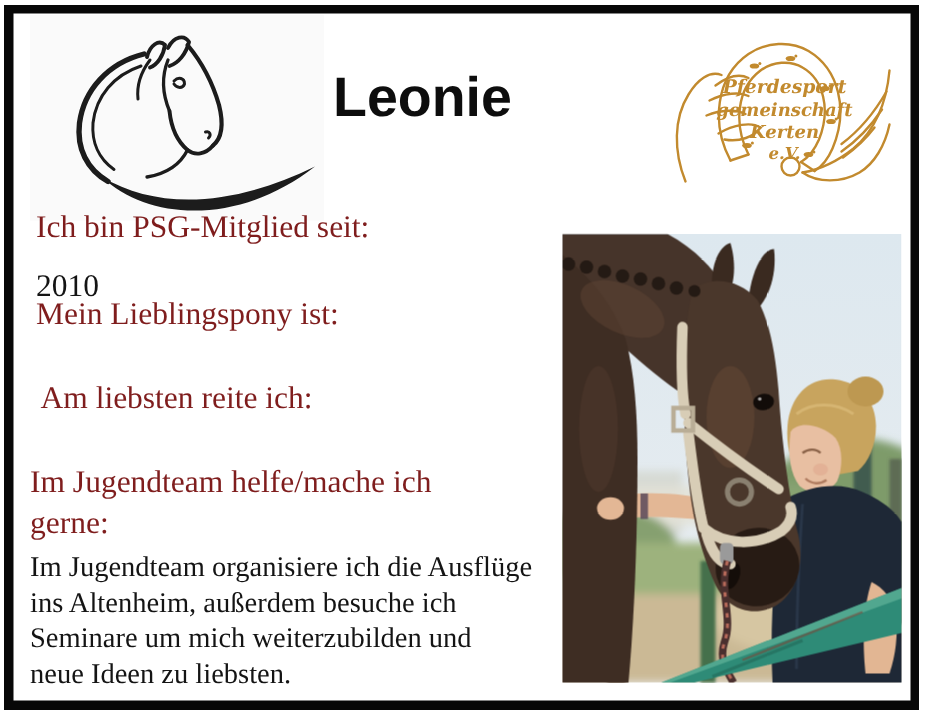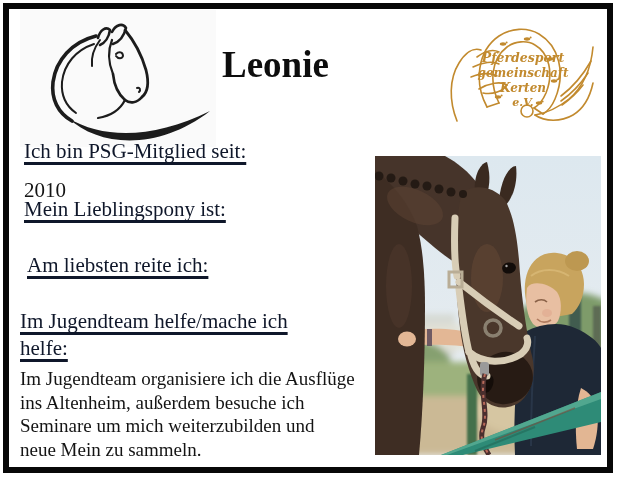--- a/index.html
+++ b/index.html
@@ -3,26 +3,26 @@
 <meta charset="utf-8">
 <style>
   html,body{margin:0;padding:0;background:#ffffff;}
   .stage{position:relative;width:618px;height:480px;background:#ffffff;overflow:hidden;
          font-family:"Liberation Serif",serif;color:#141414;}
   .frame{position:absolute;left:3px;top:3px;width:610px;height:470px;
          border:6px solid #070707;box-sizing:border-box;pointer-events:none;}
   .horse-logo{position:absolute;left:20px;top:10px;width:196px;height:137px;background:#fafafa;}
   .horse-logo svg{display:block;width:100%;height:100%;}
   .title{position:absolute;left:222px;top:13px;width:240px;
-         font-family:Liberation Serif, serif;font-weight:700;font-size:37px;line-height:54px;color:#0d0d0d;}
+         font-family:Liberation Sans, sans-serif;font-weight:700;font-size:37px;line-height:54px;color:#0d0d0d;}
   .club{position:absolute;left:447px;top:16px;width:152px;height:122px;}
   .club svg{display:block;width:100%;height:100%;}
   .sec{position:absolute;}
-  .lbl{font-size:21px;line-height:26px;color:#0f172a;
-       text-decoration:underline;text-decoration-thickness:2.6px;
+  .lbl{font-size:21px;line-height:26px;color:#7f1d1d;
+       text-decoration-thickness:2.6px;
        text-underline-offset:4px;text-decoration-skip-ink:none;white-space:nowrap;}
   .sec-4 .lbl{line-height:27px;}
   .val{font-size:21px;line-height:26px;margin-top:13px;white-space:nowrap;}
   .para{margin-top:5px;}
   .pline{font-size:19px;line-height:23.6px;white-space:nowrap;}
   .photo{position:absolute;left:375px;top:156px;width:226px;height:299px;}
   .photo svg{display:block;width:100%;height:100%;}
 </style>
 </head>
 <body>
@@ -104,26 +104,26 @@
   <div class="sec sec-2" style="left:24px;top:196px">
     <div class="lbl">Mein Lieblingspony ist:</div>
   </div>
 
   <div class="sec sec-3" style="left:27px;top:252px">
     <div class="lbl">Am liebsten reite ich:</div>
   </div>
 
   <div class="sec sec-4" style="left:20px;top:308px">
     <div class="lbl">Im Jugendteam helfe/mache ich</div>
-    <div class="lbl">helfe:</div>
+    <div class="lbl">gerne:</div>
     <div class="para">
       <div class="pline">Im Jugendteam organisiere ich die Ausflüge</div>
       <div class="pline">ins Altenheim, außerdem besuche ich</div>
       <div class="pline">Seminare um mich weiterzubilden und</div>
-      <div class="pline">neue Mein zu sammeln.</div>
+      <div class="pline">neue Ideen zu liebsten.</div>
     </div>
   </div>
 
   <div class="photo">
     <svg viewBox="0 0 226 299">
       <defs>
         <linearGradient id="skyg" x1="0" y1="0" x2="0" y2="1">
           <stop offset="0" stop-color="#dde8ef"></stop>
             <stop offset="1" stop-color="#e9edf0"></stop>
         </linearGradient>

